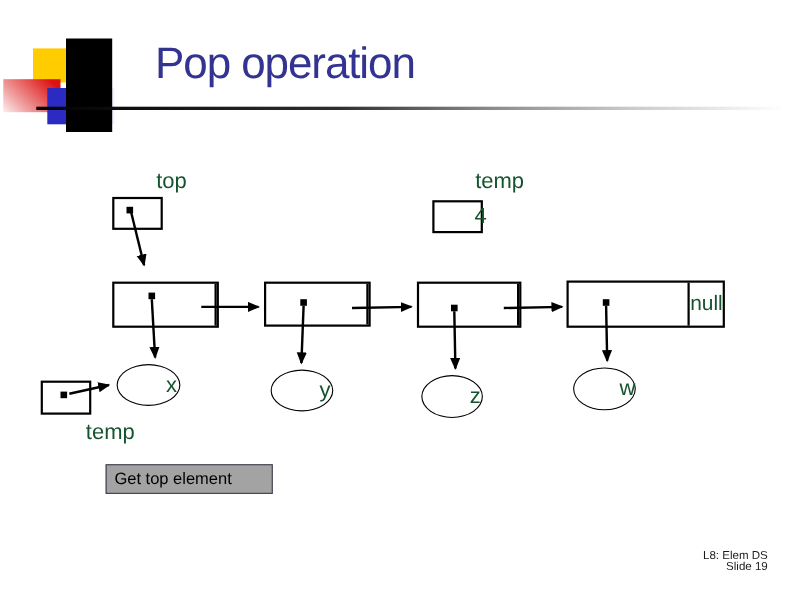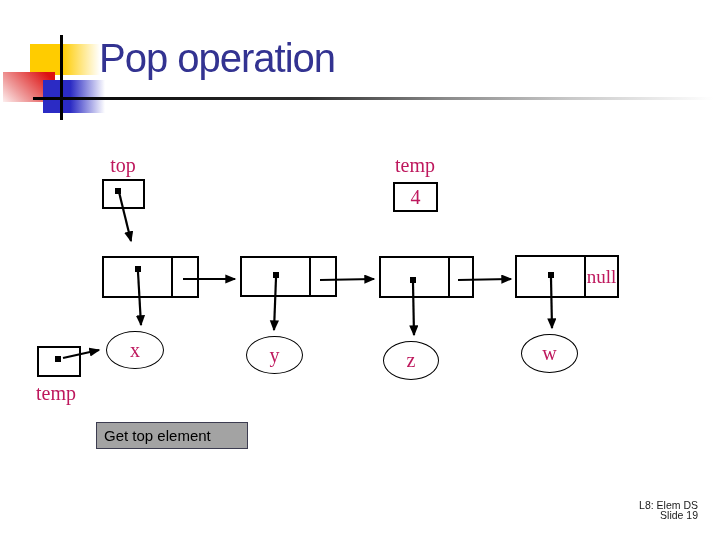--- a/index.html
+++ b/index.html
@@ -1,53 +1,53 @@
 <!DOCTYPE html>
 <html><head>
 <meta charset="utf-8">
 <style>
   html,body{margin:0;padding:0;}
   body{width:720px;height:540px;position:relative;background:#ffffff;overflow:hidden;
        font-family:"Liberation Sans",sans-serif;}
-  .abs{position:absolute;box-sizing:border-box;}
+  .abs{position:absolute;box-sizing:border-box;padding-left:42px;}
 
   
   #logo-yellow{left:30px;top:44px;width:70px;height:31px;
     background:linear-gradient(to right,#ffcc00 0%,#ffcc00 46%,rgba(255,204,0,0) 100%);}
   #logo-red{left:3px;top:72px;width:52px;height:30px;
     background:linear-gradient(225deg,#dd1111 12%,#ef9f9f 70%,#fdeeee 100%);}
   #logo-blue{left:43px;top:80px;width:62px;height:33px;
     background:linear-gradient(to right,#2b2bc4 0%,#2b2bc4 44%,rgba(43,43,196,0) 100%);}
   #logo-vline{left:60px;top:35px;width:3px;height:85px;background:#000;}
   #title-divider{left:33px;top:97px;width:687px;height:3px;
     background:linear-gradient(to right,#000 0%,#2e2e2e 40%,#8a8a8a 60%,#c8c8c8 78%,#ffffff 99%);}
   #slide-title{left:99px;top:34px;font-size:40px;line-height:48px;color:#333391;
     letter-spacing:-1px;}
 
   
-  .serif{font-family:Liberation Serif, serif;font-size:20px;color:#be185d;}
+  .serif{font-family:Liberation Sans, sans-serif;font-size:20px;color:#14532d;}
   .ctr{display:flex;align-items:center;justify-content:center;}
 
   
   .pbox{border:2px solid #000;background:#fff;}
   #top-label{left:100px;top:154px;width:46px;text-align:center;}
   #top-box{left:102px;top:179px;width:43px;height:30px;}
   #size-label{left:390px;top:154px;width:50px;text-align:center;}
   #size-box{left:393px;top:182px;width:45px;height:30px;}
   #temp-box{left:37px;top:346px;width:44px;height:31px;}
   #temp-label{left:36px;top:382px;text-align:right;}
 
   
   .node{border:2px solid #000;display:flex;background:#fff;}
   .node .data-cell{border-right:2px solid #000;height:100%;}
   .node .next-cell{flex:1;}
   #node-1{left:102px;top:256px;width:97px;height:42px;}
   #node-2{left:240px;top:256px;width:97px;height:41px;}
   #node-3{left:379px;top:256px;width:95px;height:42px;}
-  #node-4{left:515px;top:255px;width:104px;height:43px;}
+  #node-4{left:515px;top:255px;width:144px;height:43px;}
   #node-1 .data-cell,#node-2 .data-cell,#node-3 .data-cell{width:67px;}
   #node-4 .data-cell{width:67px;}
   #node-4 .next-cell{font-size:19px;}
 
   
   .ellipse{border:1.5px solid #000;border-radius:50%;background:#fff;}
   #ellipse-x{left:106px;top:331px;width:58px;height:38px;}
   #ellipse-y{left:246px;top:336px;width:57px;height:38px;}
   #ellipse-z{left:383px;top:341px;width:56px;height:39px;}
   #ellipse-w{left:521px;top:334px;width:57px;height:39px;}

